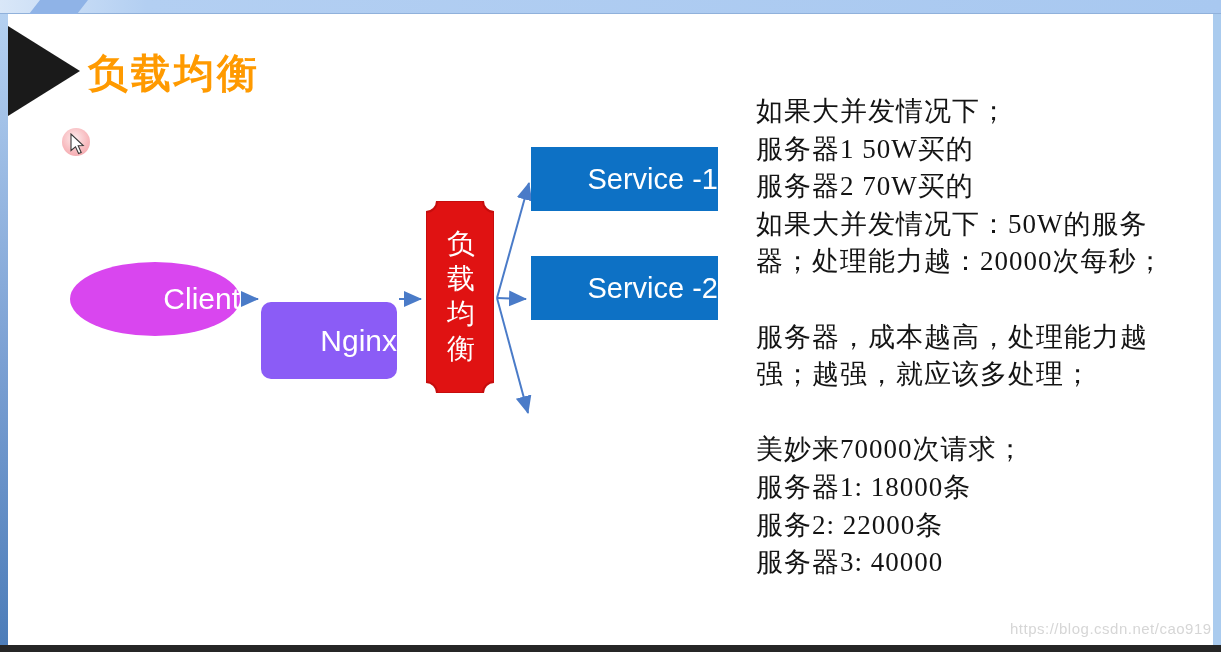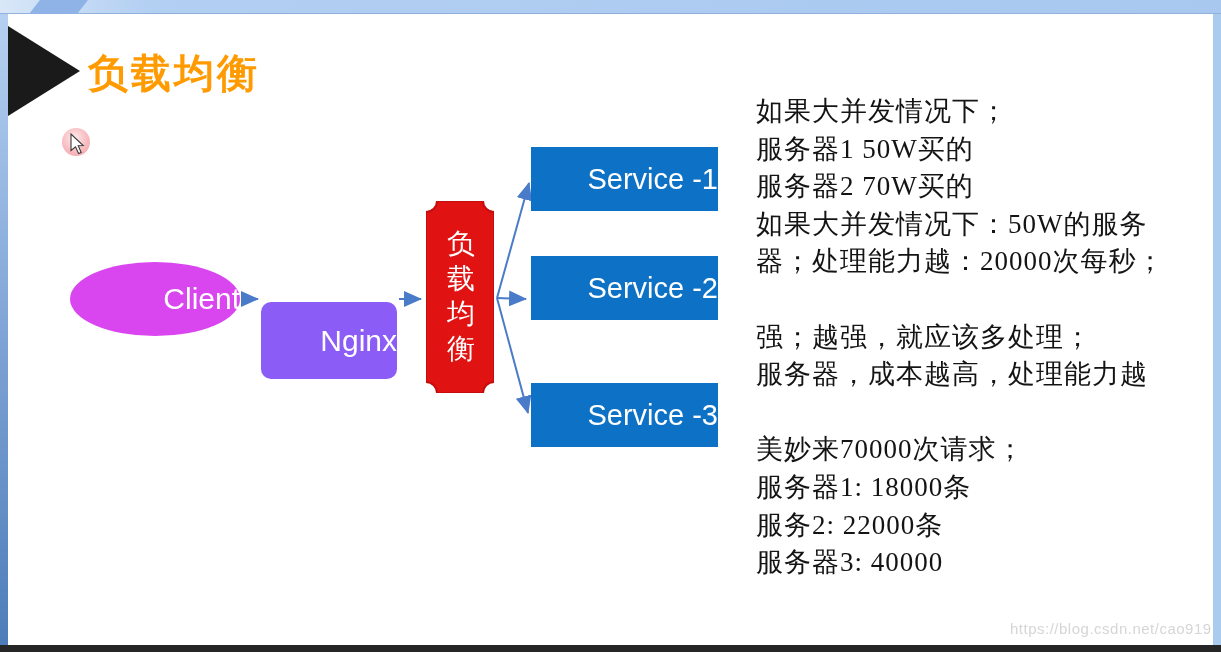--- a/index.html
+++ b/index.html
@@ -135,33 +135,30 @@
     <path d="M 11 0 L 57 0 A 11 11 0 0 0 68 11 L 68 181 A 11 11 0 0 0 57 192 L 11 192 A 11 11 0 0 0 0 181 L 0 11 A 11 11 0 0 0 11 0 Z" fill="#e01212" stroke="#c60d0d" stroke-width="2"></path>
   </svg>
   <div class="balancer-label">负载均衡</div>
 
   <div class="node service-node service-1">
     <span>Service -1</span>
   </div>
   <div class="node service-node service-2">
     <span>Service -2</span>
   </div>
-  <div class="node service-node service-3">
-    <span>Service -3</span>
-  </div>
 
   <div class="notes">
     <div class="note-line">如果大并发情况下；</div>
     <div class="note-line">服务器1  50W买的</div>
     <div class="note-line">服务器2  70W买的</div>
     <div class="note-line">如果大并发情况下：50W的服务</div>
     <div class="note-line">器；处理能力越：20000次每秒；</div>
     <div class="note-line"></div>
+    <div class="note-line">服务器，成本越高，处理能力越</div>
     <div class="note-line">强；越强，就应该多处理；</div>
-    <div class="note-line">服务器，成本越高，处理能力越</div>
     <div class="note-line"></div>
     <div class="note-line">美妙来70000次请求；</div>
     <div class="note-line">服务器1: 18000条</div>
     <div class="note-line">服务2: 22000条</div>
     <div class="note-line">服务器3: 40000</div>
   </div>
 
   <div class="watermark">https://blog.csdn.net/cao919</div>
 
 </div>

